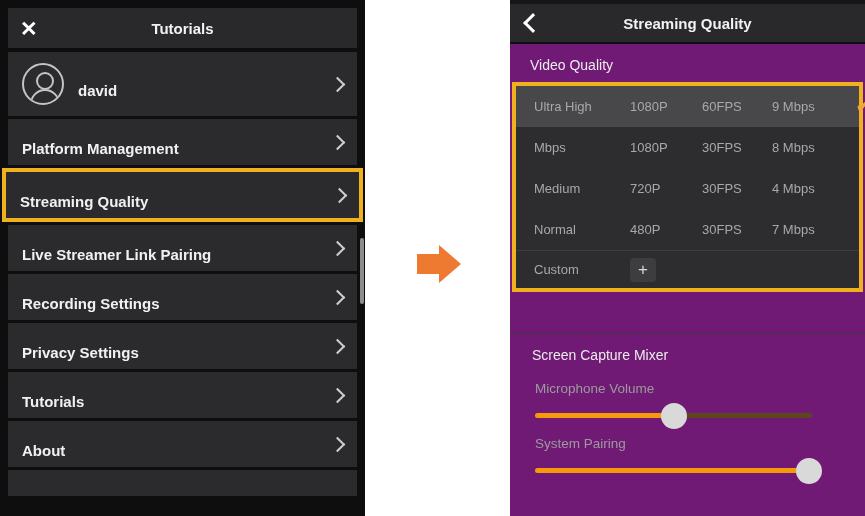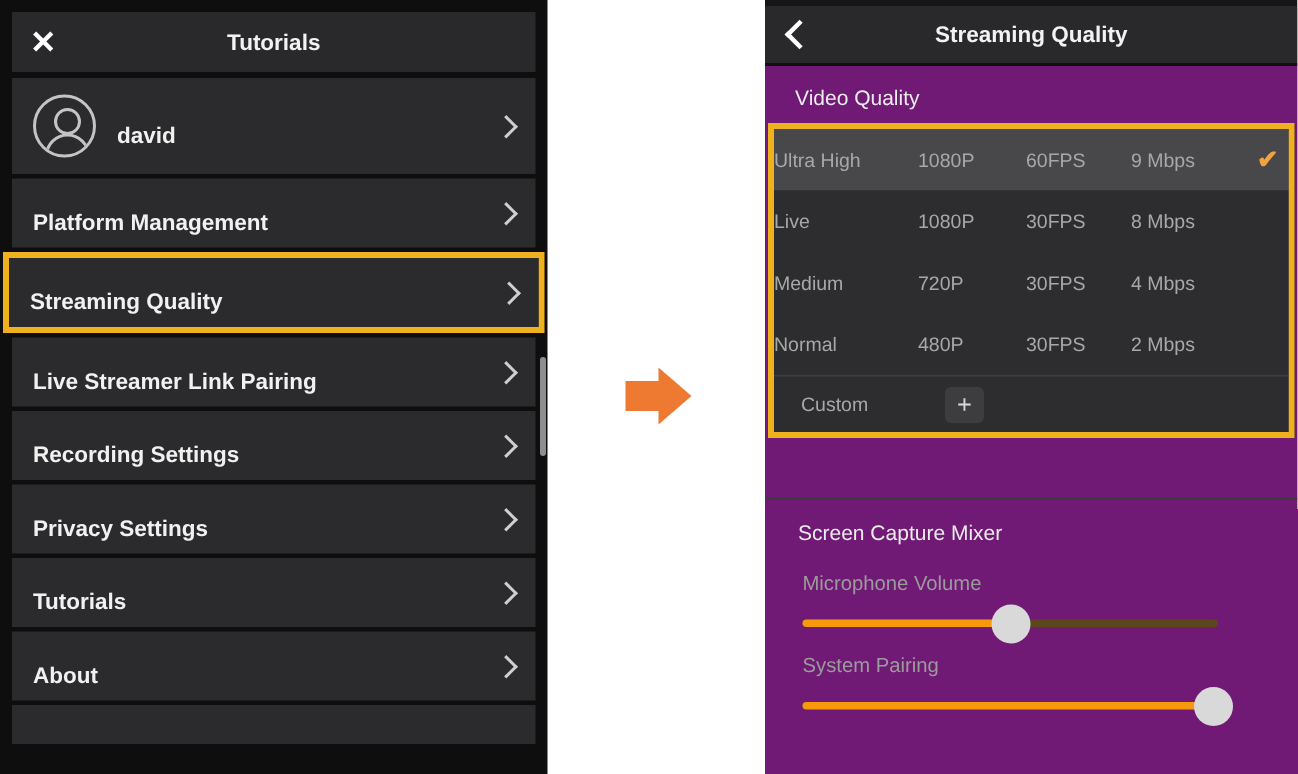--- a/index.html
+++ b/index.html
@@ -47,21 +47,21 @@
   .r-inner{margin-top:4px;}
   .r-appbar{height:38px;background:#29292B;display:flex;align-items:center;position:relative;
     border-bottom:2px solid #101012;}
   .r-appbar .bar-title{flex:1;text-align:center;color:#F2F2F2;font-weight:bold;font-size:15px;}
   .back-chev{position:absolute;left:16px;width:11px;height:11px;border-left:3px solid #FFFFFF;
     border-bottom:3px solid #FFFFFF;transform:rotate(45deg);cursor:pointer;}
   .r-content{background:#701a75;height:488px;position:relative;}
   .section-label{color:#ECECEC;font-size:14px;padding:13px 0 9px 20px;}
   .q-box{border:4px solid #F0B11E;margin:0 2px;background:#2D2D2F;}
   .q-row{height:41px;display:grid;grid-template-columns:96px 72px 70px 84px 1fr;
-    align-items:center;background:#2D2D2F;}
+    align-items:center;padding-left:18px;background:#2D2D2F;}
   .q-row.selected{background:#48484A;}
   .q-cell{color:#A8A8A8;font-size:13px;}
   .q-check{color:#F1A33C;font-size:17px;font-weight:bold;justify-self:start;}
   .custom-row{height:37px;display:grid;grid-template-columns:96px 1fr;align-items:center;
     padding-left:18px;border-top:1px solid #3E3E40;background:#2D2D2F;}
   .plus-btn{width:26px;height:24px;background:#3D3D3F;border-radius:4px;color:#D8D8D8;
     font-size:17px;display:flex;align-items:center;justify-content:center;cursor:pointer;line-height:1;}
   .mixer-divider{height:1px;background:#3A3A3C;margin-top:40px;}
   .mixer-title{color:#ECECEC;font-size:14px;padding:14px 0 0 22px;}
   .slider-label{color:#9B9B9B;font-size:13.5px;padding:18px 0 0 25px;}
@@ -149,38 +149,38 @@
 
       <div class="q-box">
         <div class="q-row selected">
           <span class="q-cell">Ultra High</span>
           <span class="q-cell">1080P</span>
           <span class="q-cell">60FPS</span>
           <span class="q-cell">9 Mbps</span>
           <span class="q-check">✔</span>
         </div>
         <div class="q-row">
-          <span class="q-cell">Live</span>
+          <span class="q-cell">Mbps</span>
           <span class="q-cell">1080P</span>
           <span class="q-cell">30FPS</span>
           <span class="q-cell">8 Mbps</span>
           <span></span>
         </div>
         <div class="q-row">
           <span class="q-cell">Medium</span>
           <span class="q-cell">720P</span>
           <span class="q-cell">30FPS</span>
           <span class="q-cell">4 Mbps</span>
           <span></span>
         </div>
         <div class="q-row">
           <span class="q-cell">Normal</span>
           <span class="q-cell">480P</span>
           <span class="q-cell">30FPS</span>
-          <span class="q-cell">2 Mbps</span>
+          <span class="q-cell">7 Mbps</span>
           <span></span>
         </div>
         <div class="custom-row">
           <span class="q-cell">Custom</span>
           <span class="plus-btn">+</span>
         </div>
       </div>
 
       <div class="mixer-divider"></div>
 

